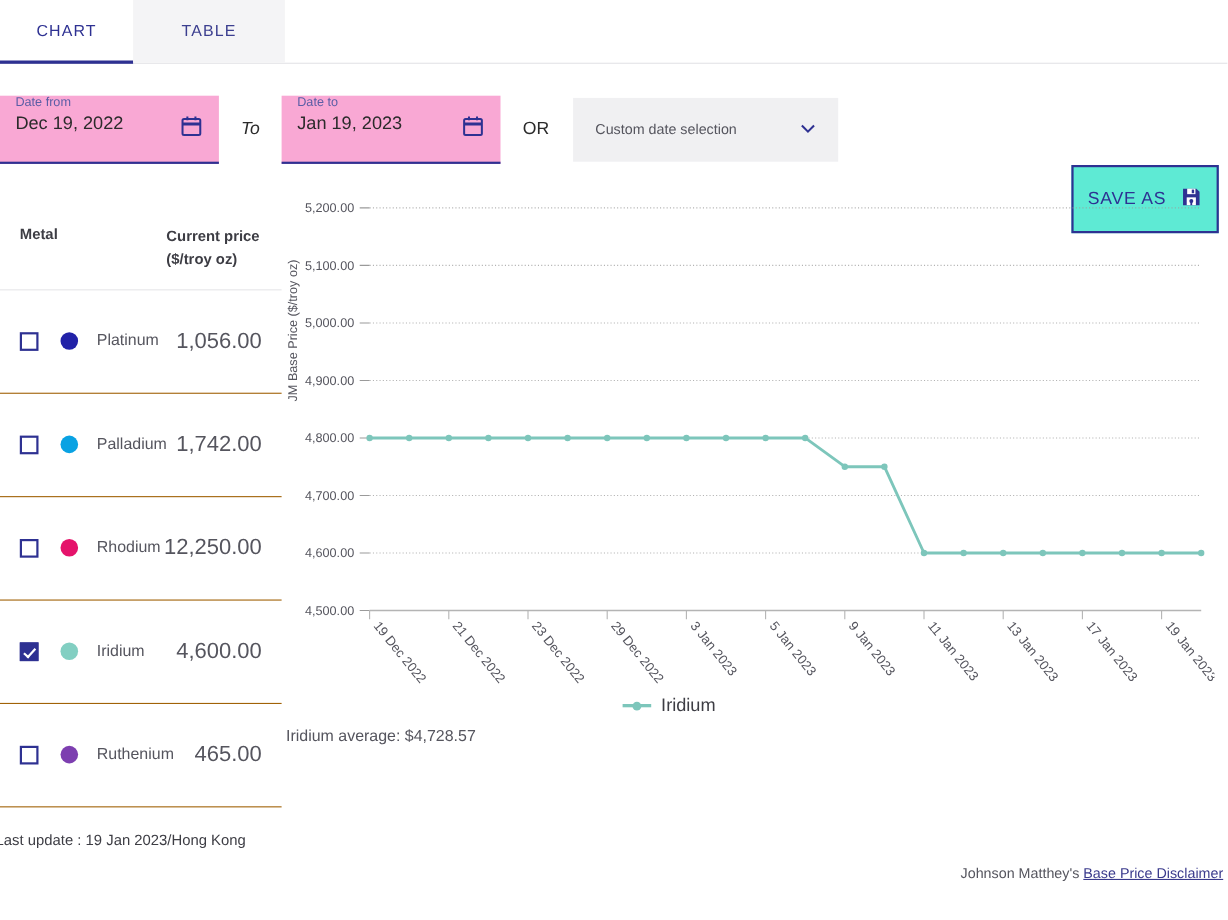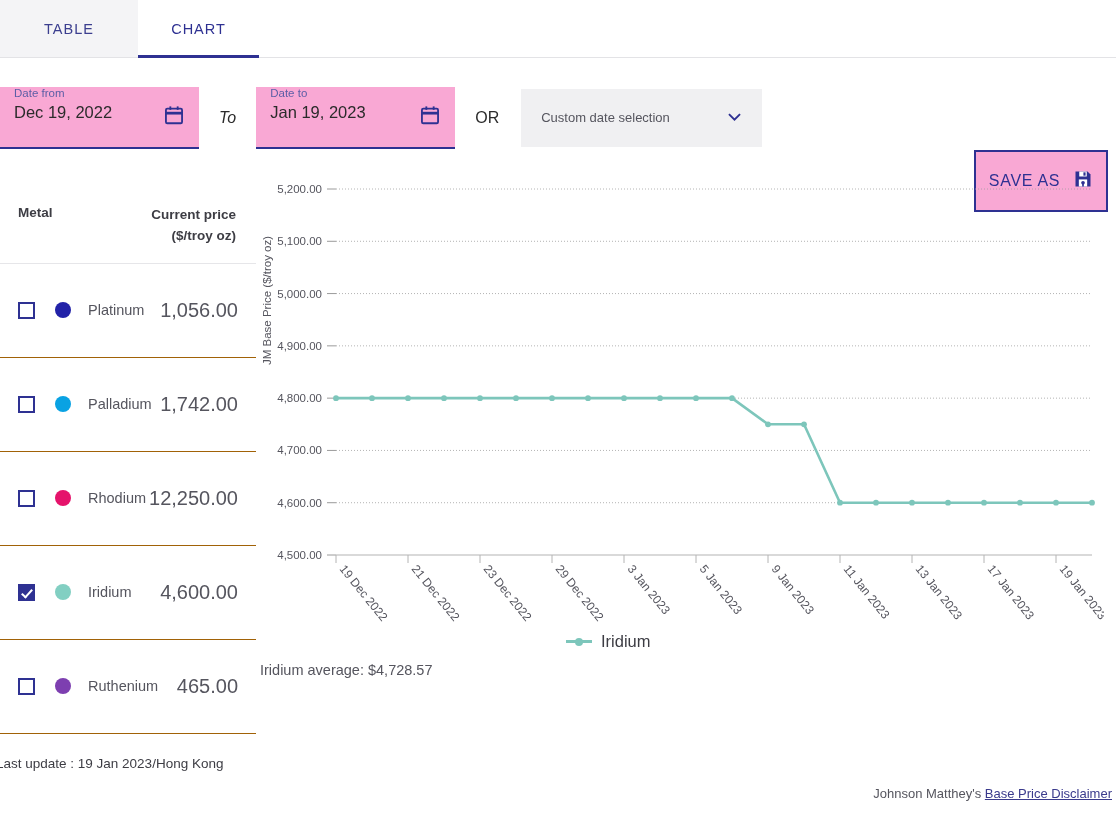--- a/index.html
+++ b/index.html
@@ -43,38 +43,38 @@
   .cal-icon { position: absolute; right: 14px; top: 50%; transform: translateY(-50%); }
   .to-word { font-size: 16px; color: #2b2b2b; margin: 0 20px 0 20px; font-style: italic; }
   .or-word { font-size: 16px; color: #2b2b2b; margin: 0 22px 0 20px; }
   .custom-select {
     width: 241px; height: 58px; background: #f0f0f2;
     display: flex; align-items: center; justify-content: space-between;
     padding: 0 18px 0 20px; font-size: 13px; color: #55555e; cursor: pointer;
   }
   .save-btn {
     position: absolute; right: 8px; top: 92px;
-    width: 134px; height: 62px; border: 2px solid #2e3192; background: #f9a8d4;
+    width: 134px; height: 62px; border: 2px solid #2e3192; background: #5eead4;
     display: flex; align-items: center; justify-content: center; gap: 13px;
     font-size: 16px; letter-spacing: .7px; color: #2e3192; cursor: pointer;
   }
 
   
   .body { display: flex; position: relative; }
 
   
   .sidebar { width: 256px; flex: 0 0 256px; padding-top: 14px; }
   .sb-head {
     display: flex; justify-content: space-between; align-items: flex-start;
     padding: 14px 20px 16px 18px; border-bottom: 1px solid #e6e6e9;
   }
   .sb-head .h-metal { font-size: 13.5px; color: #3d3d44; font-weight: 600; }
   .sb-head .h-price {
     font-size: 13.5px; color: #3d3d44; font-weight: 600;
-    text-align: right; line-height: 1.55; margin-left: 12px;
+    line-height: 1.55; margin-left: 12px;
   }
   .sb-row {
     height: 94px; display: flex; align-items: center;
     padding: 0 18px 0 18px; border-bottom: 1px solid #a16207;
   }
   .cb {
     width: 17px; height: 17px; border: 2px solid #2e3192; background: #fff;
     flex: 0 0 17px; cursor: pointer; position: relative;
   }
   .cb.checked { background: #2e3192; }
@@ -117,25 +117,25 @@
     font-size: 13px; color: #55555e;
   }
   .footer-note a { color: #3a3a8c; text-decoration: underline; }
 </style>
 </head>
 <body>
 
 <div class="app">
 
   <div class="tabs">
+    <div class="tab active">
+      <span>CHART</span>
+    </div>
     <div class="tab inactive">
       <span>TABLE</span>
-    </div>
-    <div class="tab active">
-      <span>CHART</span>
     </div>
   </div>
 
   <div class="toolbar">
 
     <div class="datefield">
       <div class="dlabel">Date from</div>
       <div class="dval">Dec 19, 2022</div>
       <span class="cal-icon">
         <svg width="22" height="22" viewBox="0 0 24 24" fill="none" stroke="#2e3192" stroke-width="2">

